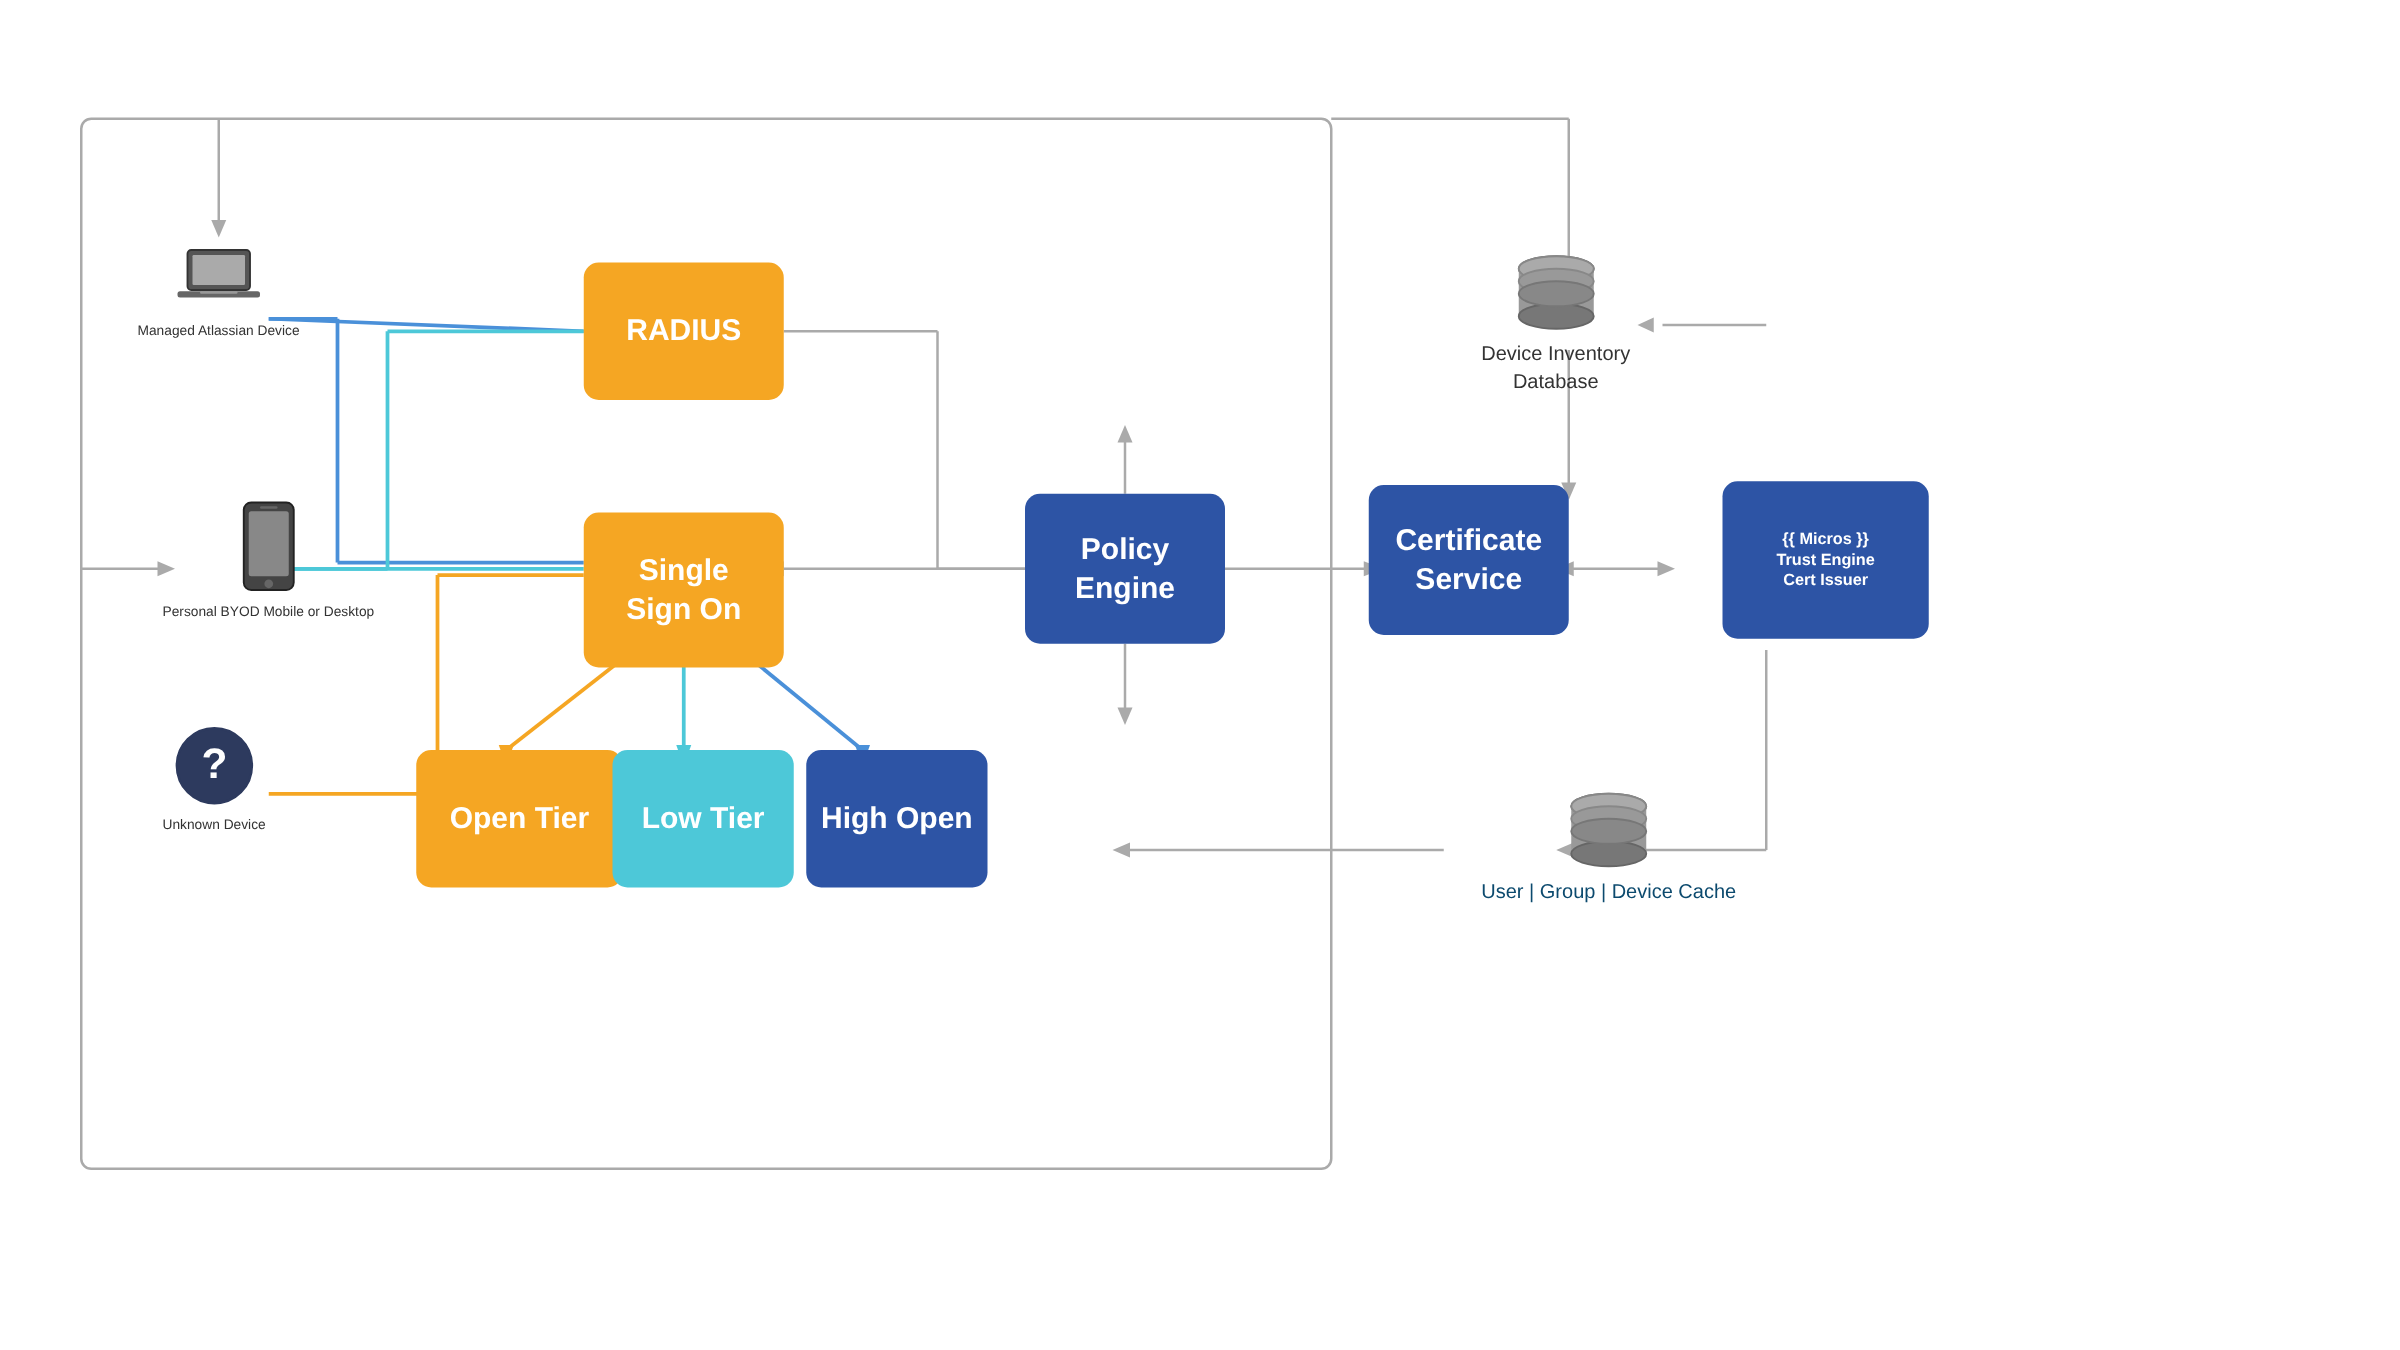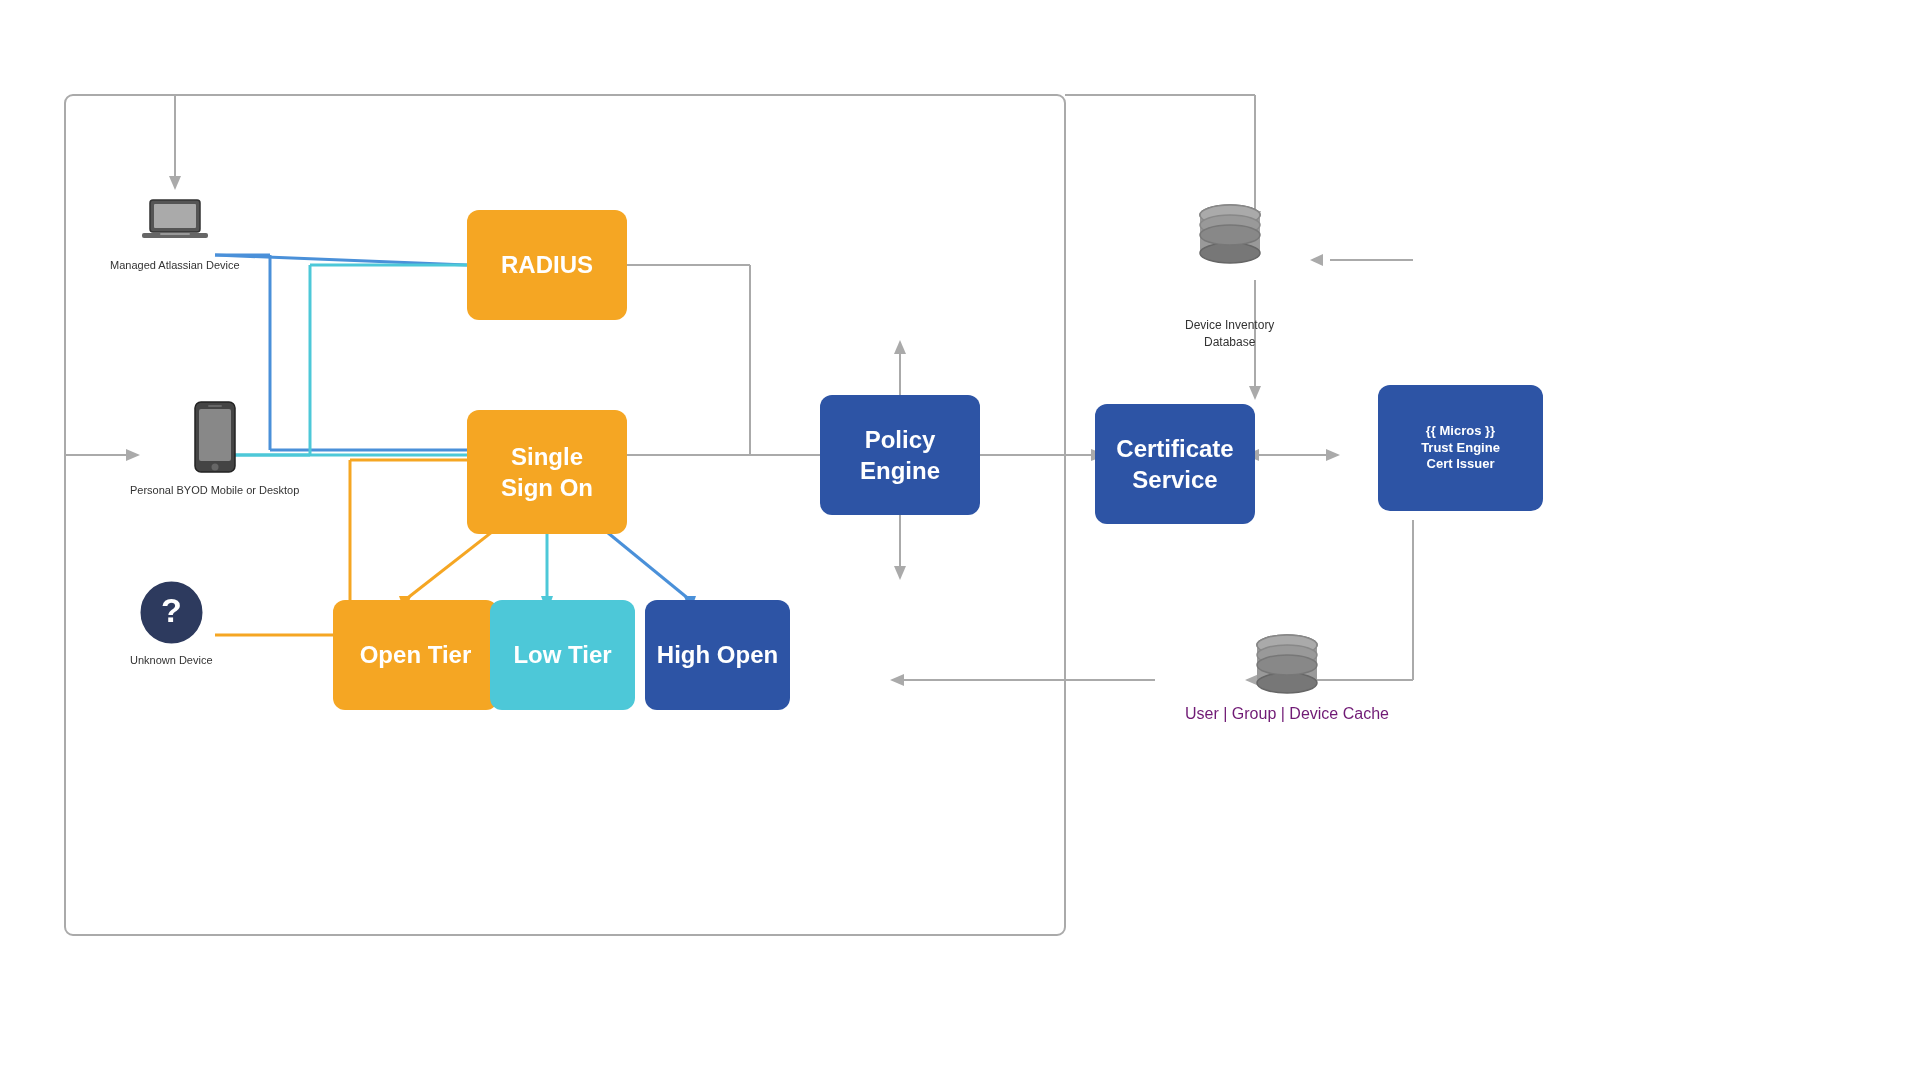--- a/index.html
+++ b/index.html
@@ -144,21 +144,21 @@
   <div class="node node-orange" style="left:467px; top:410px; width:160px; height:124px;">Single<br>Sign On</div>
 
   <div class="node node-orange" style="left:333px; top:600px; width:165px; height:110px;">Open Tier</div>
 
   <div class="node node-cyan" style="left:490px; top:600px; width:145px; height:110px;">Low Tier</div>
 
   <div class="node node-blue" style="left:645px; top:600px; width:145px; height:110px;">High Open</div>
 
   <div class="node node-blue" style="left:820px; top:395px; width:160px; height:120px;">Policy<br>Engine</div>
 
-  <div class="node node-blue" style="left:1095px; top:404px; width:160px; height:120px;">Certificate<br>Service</div>
+  <div class="node node-blue" style="left:1095px; top:388px; width:160px; height:120px;">Certificate<br>Service</div>
 
   <div class="node node-blue" style="left:1378px; top:385px; width:165px; height:126px; font-size:13px;">{{ Micros }}<br>Trust Engine<br>Cert Issuer</div>
 
   <div class="device-icon" style="left:110px; top:190px;">
     <div class="icon-wrap">
 
       <svg width="70" height="60" viewBox="0 0 70 60" fill="none" xmlns="http://www.w3.org/2000/svg">
         <rect x="10" y="10" width="50" height="32" rx="3" fill="#555" stroke="#333" stroke-width="1.5"></rect>
         <rect x="14" y="14" width="42" height="24" rx="1" fill="#aaa"></rect>
         <rect x="2" y="43" width="66" height="5" rx="2" fill="#666"></rect>
@@ -197,28 +197,28 @@
   <div style="position:absolute; left:1185px; top:200px; display:flex; flex-direction:column; align-items:center; gap:8px;">
 
     <svg width="70" height="65" viewBox="0 0 70 65" fill="none" xmlns="http://www.w3.org/2000/svg">
       <ellipse cx="35" cy="15" rx="30" ry="10" fill="#888" stroke="#666" stroke-width="1.5"></ellipse>
       <rect x="5" y="15" width="60" height="38" fill="#999"></rect>
       <ellipse cx="35" cy="53" rx="30" ry="10" fill="#777" stroke="#666" stroke-width="1.5"></ellipse>
       <ellipse cx="35" cy="15" rx="30" ry="10" fill="#aaa" stroke="#888" stroke-width="1.5"></ellipse>
       <ellipse cx="35" cy="25" rx="30" ry="10" fill="#999" stroke="#888" stroke-width="1.5"></ellipse>
       <ellipse cx="35" cy="35" rx="30" ry="10" fill="#888" stroke="#777" stroke-width="1.5"></ellipse>
     </svg>
-    <div style="font-size:12px; color:#333; text-align:center; line-height:1.4;margin-top:44px;">Device Inventory<br>Database</div>
+    <div style="font-size:16px; color:#333; text-align:center; line-height:1.4;">Device Inventory<br>Database</div>
   </div>
 
   <div style="position:absolute; left:1185px; top:630px; display:flex; flex-direction:column; align-items:center; gap:8px;">
     <svg width="70" height="65" viewBox="0 0 70 65" fill="none" xmlns="http://www.w3.org/2000/svg">
       <ellipse cx="35" cy="15" rx="30" ry="10" fill="#888" stroke="#666" stroke-width="1.5"></ellipse>
       <rect x="5" y="15" width="60" height="38" fill="#999"></rect>
       <ellipse cx="35" cy="53" rx="30" ry="10" fill="#777" stroke="#666" stroke-width="1.5"></ellipse>
       <ellipse cx="35" cy="15" rx="30" ry="10" fill="#aaa" stroke="#888" stroke-width="1.5"></ellipse>
       <ellipse cx="35" cy="25" rx="30" ry="10" fill="#999" stroke="#888" stroke-width="1.5"></ellipse>
       <ellipse cx="35" cy="35" rx="30" ry="10" fill="#888" stroke="#777" stroke-width="1.5"></ellipse>
     </svg>
-    <div style="font-size:16px; color:#701a75; text-align:center; line-height:1.4;">User | Group | Device Cache</div>
+    <div style="font-size:16px; color:#0c4a6e; text-align:center; line-height:1.4;">User | Group | Device Cache</div>
   </div>
 
 </div>
 
 </body></html>

